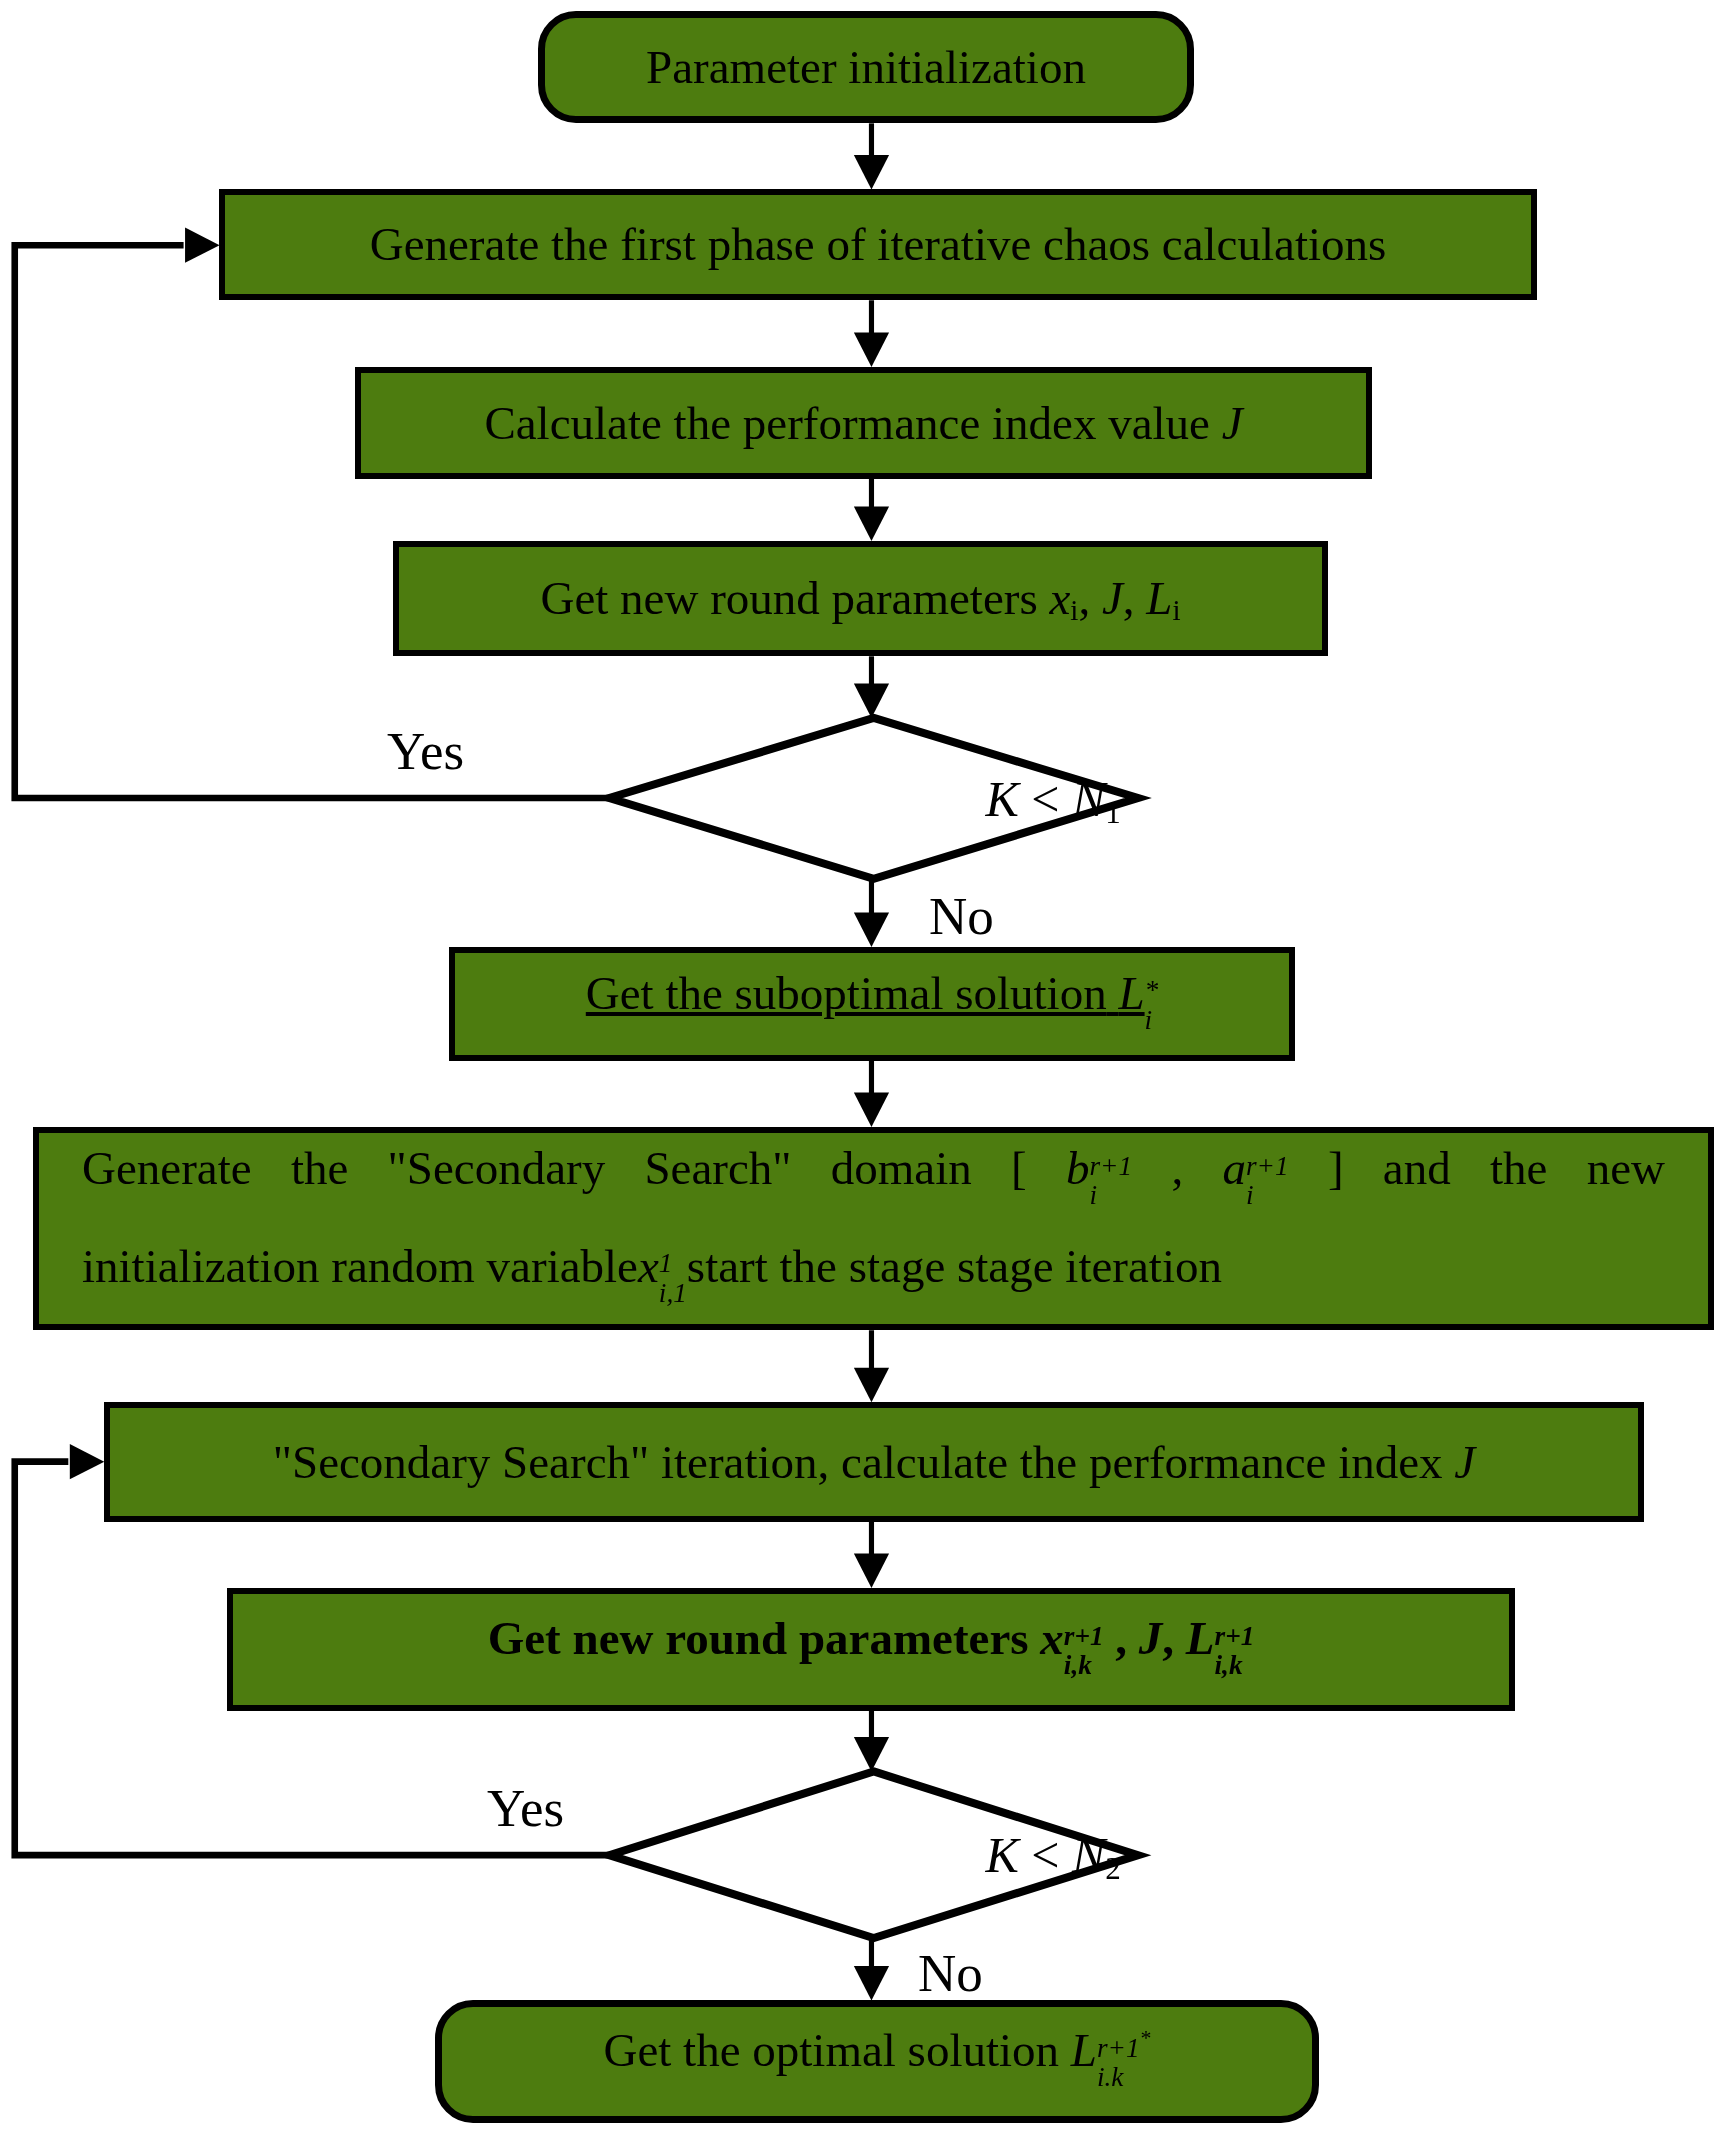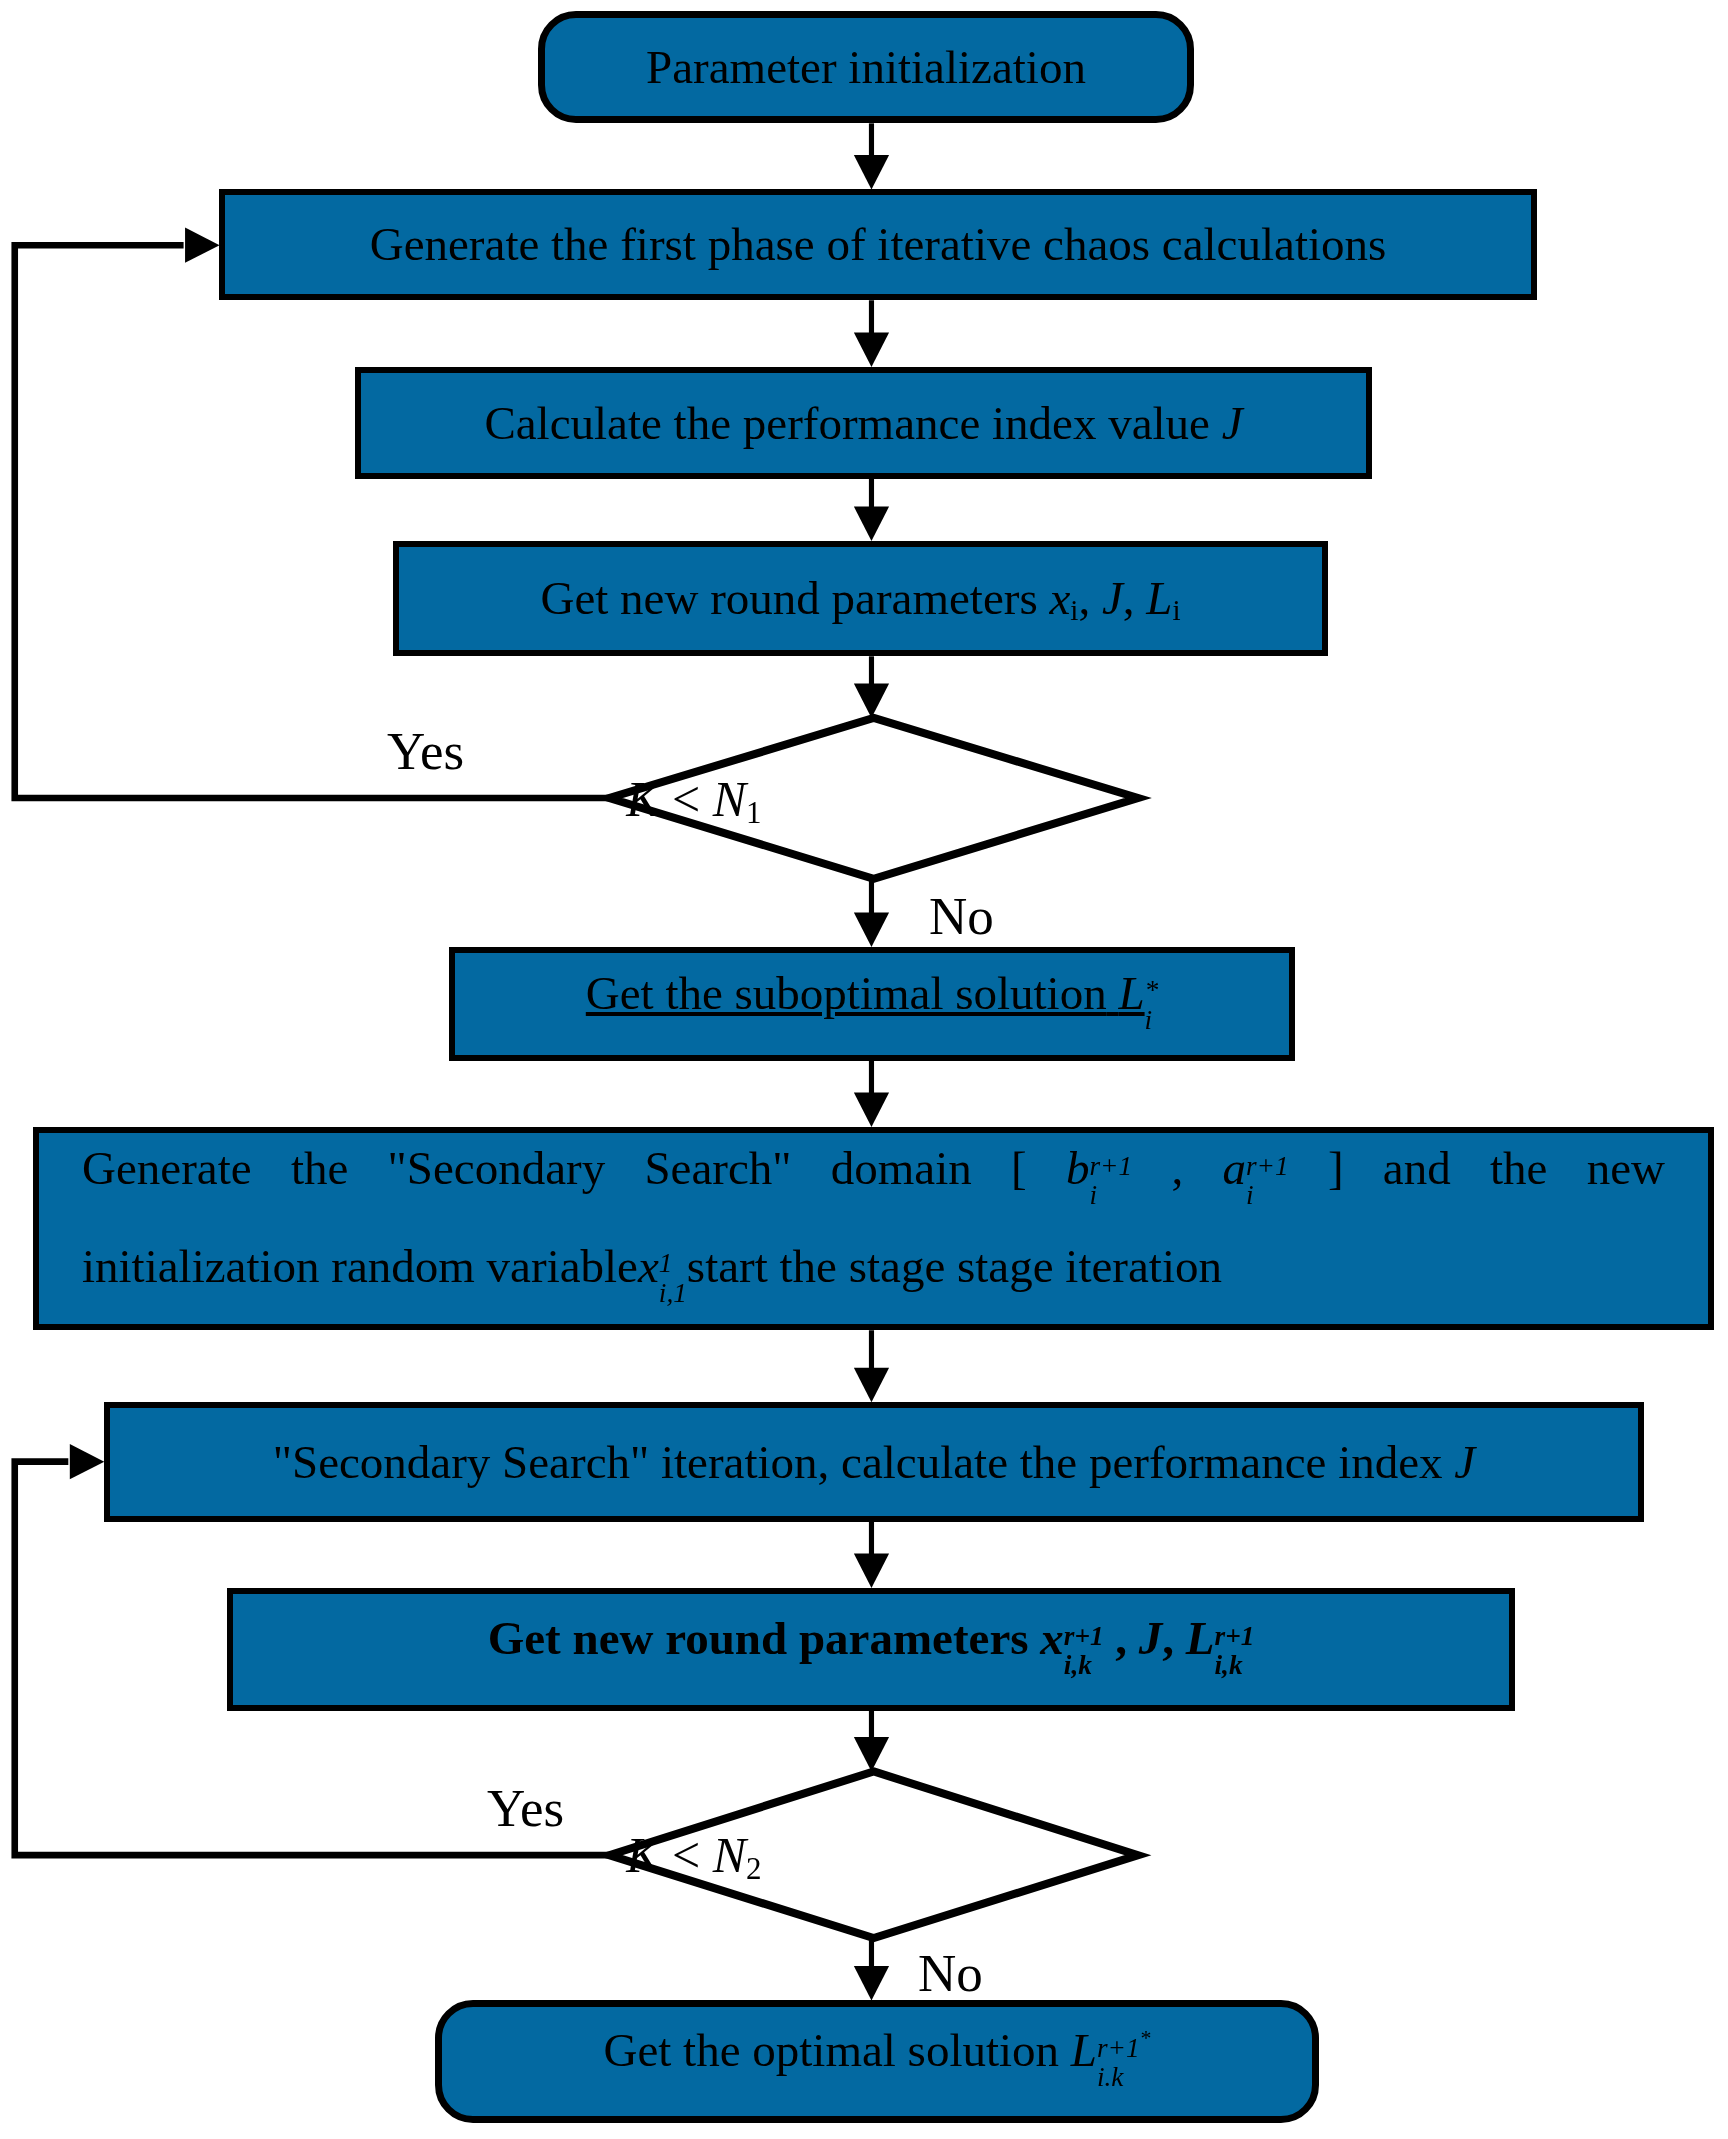--- a/index.html
+++ b/index.html
@@ -8,21 +8,21 @@
     width:1729px; height:2140px;
     background:#ffffff;
     font-family:"Liberation Serif","DejaVu Serif",serif;
     color:#000000;
     overflow:hidden;
   }
   #wires { position:absolute; left:0; top:0; width:1729px; height:2140px; }
 
   .box {
     position:absolute;
-    background:#0369a1;
+    background:#4d7c0f;
     border:6.6px solid #000000;
     box-sizing:border-box;
     display:flex;
     align-items:center;
     justify-content:center;
     font-size:47px;
     line-height:1.2;
   }
   .rounded { border-radius:38px; border-width:7.3px; }
   .txt { text-align:center; padding:0 13.2px; white-space:nowrap; }
@@ -34,21 +34,21 @@
     gap:19px;
     padding:0 43px;
   }
   .jline { width:100%; text-align:justify; text-align-last:justify; }
   .lline { width:100%; text-align:left; white-space:nowrap; }
 
   .dlabel {
     position:absolute;
     display:flex;
     align-items:center;
-    justify-content:flex-start;
+    justify-content:flex-end;
     font-size:50px;
   }
   .edge-label { position:absolute; font-size:53px; line-height:1; }
 
   i { font-style:italic; }
   sub { font-size:0.62em; vertical-align:-0.22em; line-height:0; }
 
   
   .ss {
     display:inline-flex;

